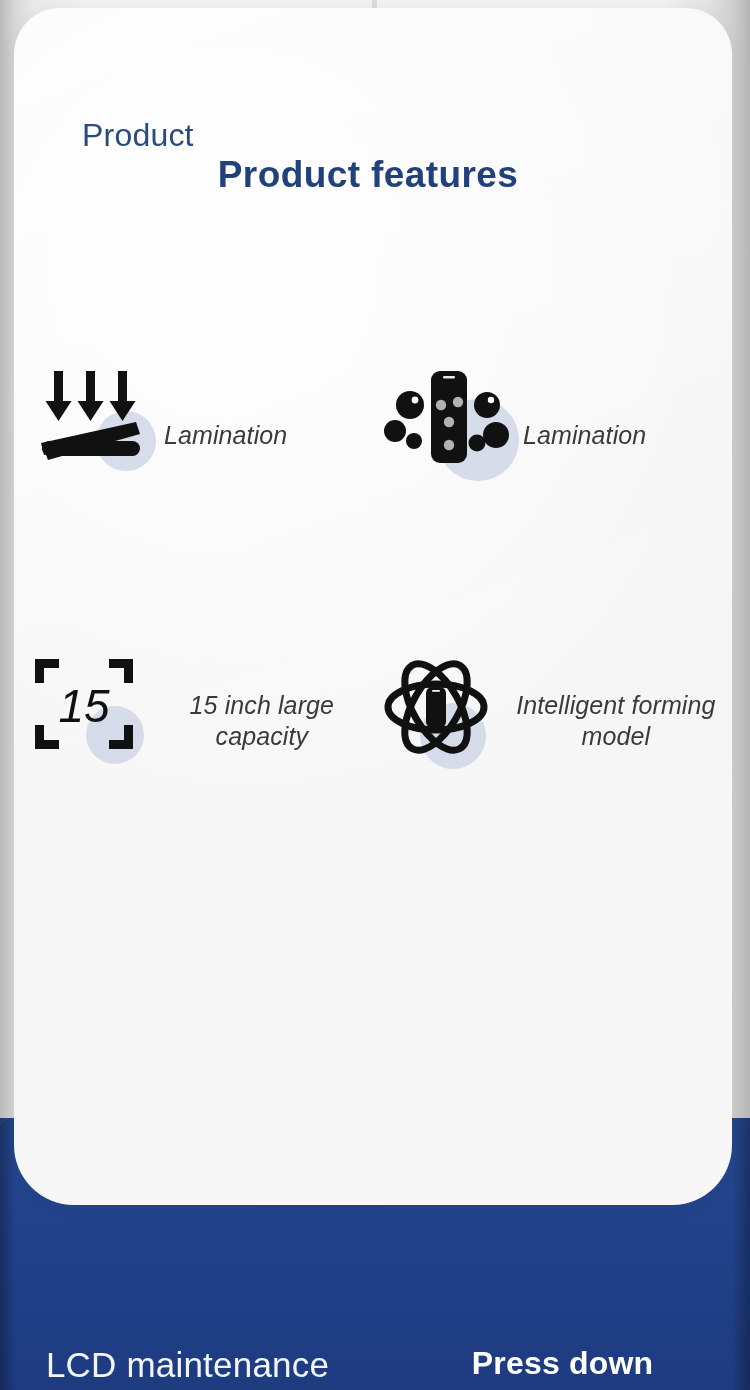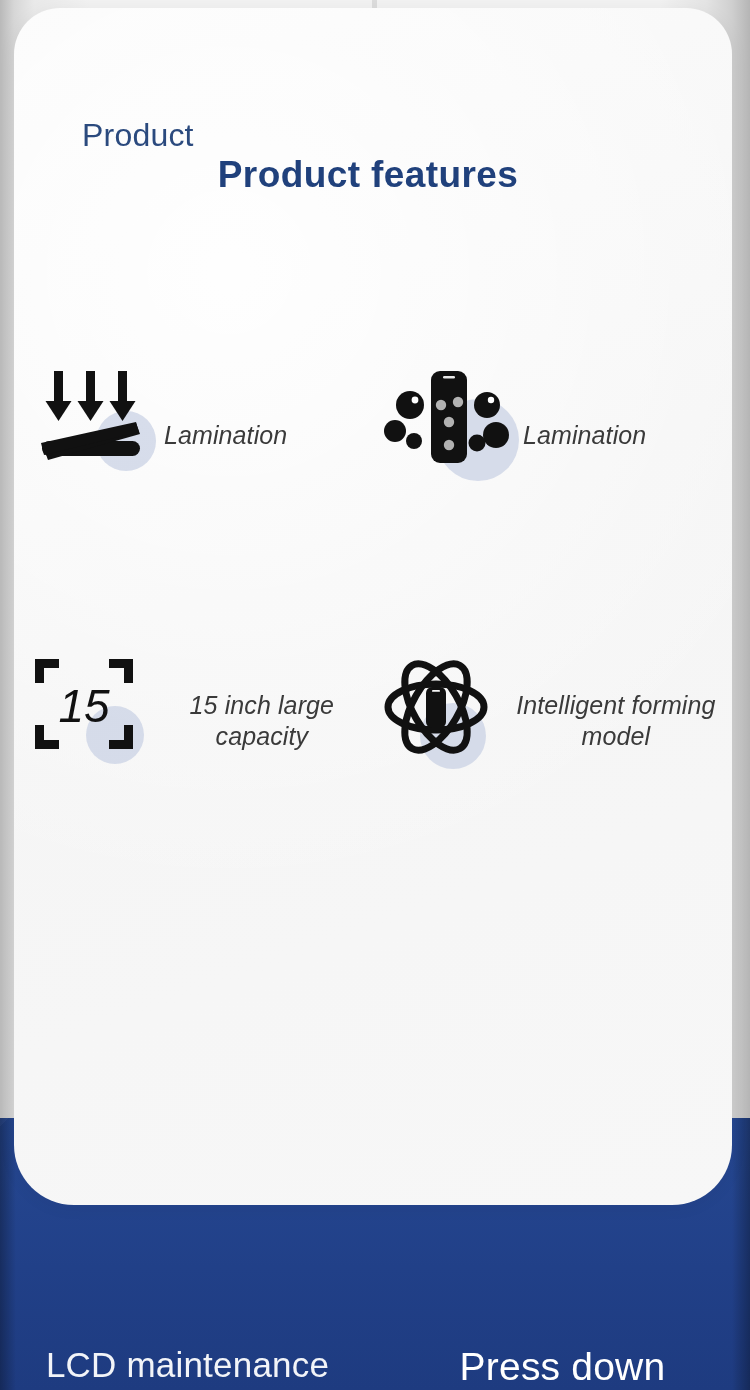--- a/index.html
+++ b/index.html
@@ -69,22 +69,22 @@
     justify-content: center;
   }
   .lbl-lcd {
     color: #f2f4f8;
     font-size: 35px;
     letter-spacing: .2px;
     white-space: nowrap;
   }
   .lbl-press {
     color: #ffffff;
-    font-size: 39px;
-    font-weight: normal;
+    font-size: 32px;
+    font-weight: bold;
     letter-spacing: .2px;
     white-space: nowrap;
     text-align: right;
   }
 
   
   .card {
     position: absolute;
     left: 14px;
     right: 18px;

